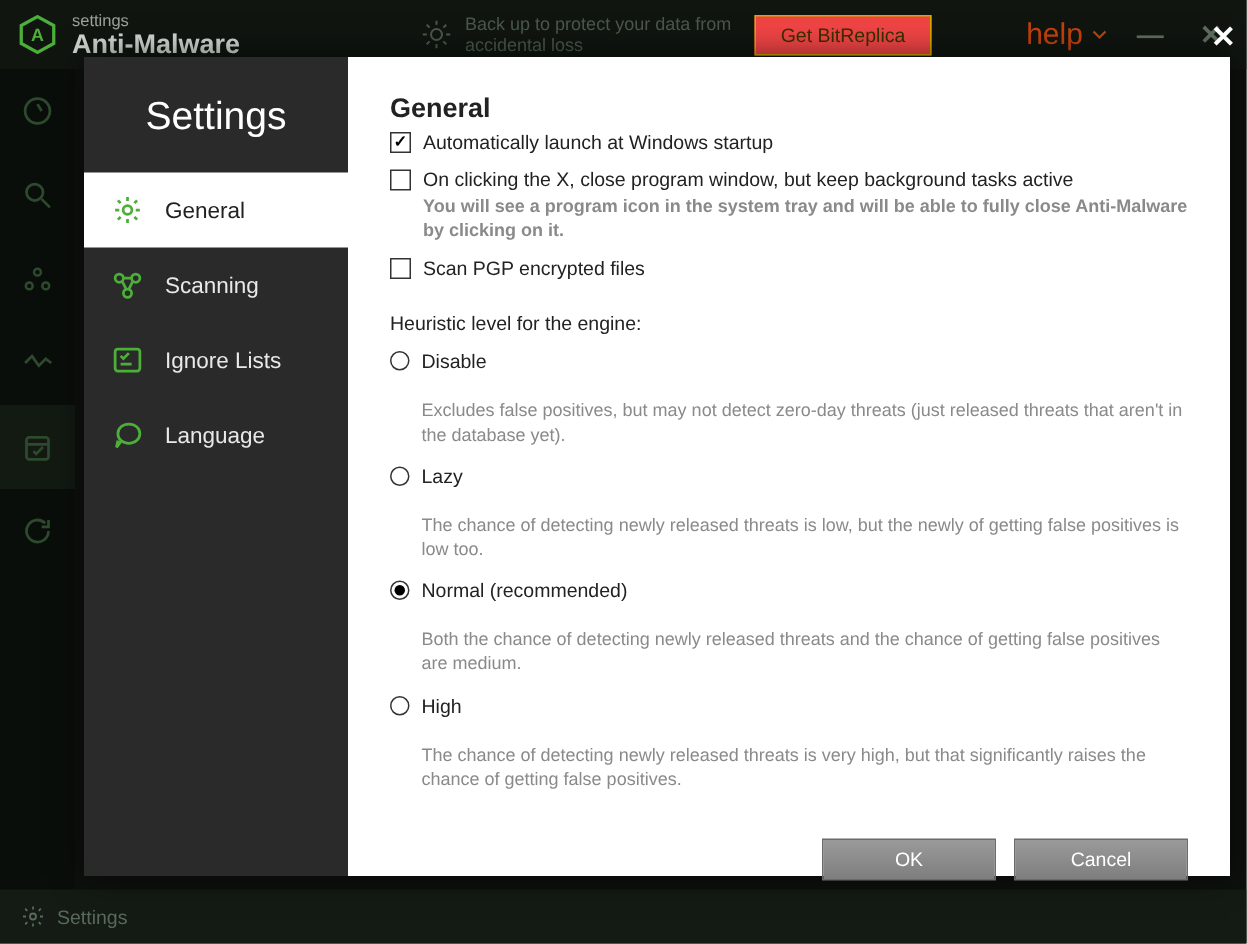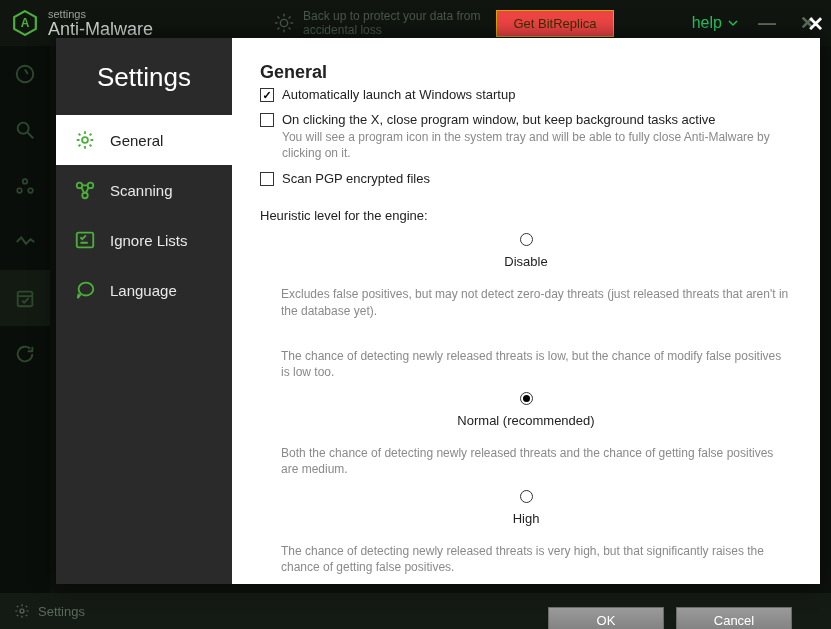--- a/index.html
+++ b/index.html
@@ -5,26 +5,26 @@
   * { margin: 0; padding: 0; box-sizing: border-box; }
   html, body { width: 831px; height: 629px; overflow: hidden; font-family: "Segoe UI", Tahoma, sans-serif; }
   body { background: #0a0d0a; color: #ccc; position: relative; }
 
   
   .app-bg { position: absolute; inset: 0; background: #0d110d; }
   .app-header { height: 46px; display: flex; align-items: center; padding: 0 12px; background: #101510; }
   .app-logo-hex { width: 26px; height: 26px; margin-right: 10px; }
   .app-brand { display: flex; flex-direction: column; line-height: 1; }
   .app-brand-top { font-size: 11px; color: #9aa39a; }
-  .app-brand-bottom { font-size: 18px; color: #cfd6cf; font-weight: 400; }
+  .app-brand-bottom { font-size: 18px; color: #cfd6cf; font-weight: 700; }
   .promo { display: flex; align-items: center; margin-left: 120px; color: #4a574a; font-size: 12px; line-height: 1.2; }
   .promo svg { margin-right: 8px; }
   .promo-btn { margin-left: 16px; background: #ef4444; color: #3b2f00; border: 1px solid #d7a800; padding: 5px 16px; font-size: 13px; cursor: pointer; }
   .hdr-right { margin-left: auto; display: flex; align-items: center; gap: 16px; }
-  .help-drop { color: #22c55e; font-size: 16px; display: flex; align-items: center; gap: 6px; cursor: pointer; }
+  .help-drop { color: #c2410c; font-size: 20px; display: flex; align-items: center; gap: 6px; cursor: pointer; }
   .win-btn { color: #5d6d5d; font-size: 18px; cursor: pointer; padding: 2px 4px; font-weight: bold; }
 
   .app-rail { position: absolute; left: 0; top: 46px; bottom: 36px; width: 50px; background: #0a0e0a; }
   .rail-ic { width: 50px; height: 56px; display: flex; align-items: center; justify-content: center; color: #2e4a2e; }
   .rail-ic.active { background: #121a12; }
 
   .app-footer { position: absolute; left: 0; right: 0; bottom: 0; height: 36px; background: #141a14; display: flex; align-items: center; padding: 0 14px; color: #5a6a5a; font-size: 13px; gap: 8px; }
   .app-footer svg { color: #5a6a5a; }
 
   
@@ -42,26 +42,26 @@
 
   
   .mcontent { flex: 1; background: #fff; color: #222; padding: 24px 28px 16px 28px; position: relative; display: flex; flex-direction: column; }
   .mc-title { font-size: 18px; font-weight: bold; margin-bottom: 4px; }
   .mc-sub { font-size: 13px; color: #333; margin-bottom: 20px; }
 
   .chk-row { margin-bottom: 10px; }
   .chk-line { display: flex; align-items: flex-start; gap: 8px; font-size: 13px; }
   .chk-box { width: 14px; height: 14px; border: 1px solid #333; display: inline-flex; align-items: center; justify-content: center; flex-shrink: 0; margin-top: 1px; cursor: pointer; }
   .chk-box.checked::after { content: "✓"; font-size: 11px; line-height: 1; color: #000; font-weight: bold; }
-  .chk-desc { font-size: 12px; color: #8a8a8a; margin-left: 22px; margin-top: 2px; line-height: 1.35; }
+  .chk-desc { font-size: 12px; color: #8a8a8a; margin-left: 22px; margin-top: 2px; line-height: 1.35; font-weight: bold; }
 
   .section-label { font-size: 13px; margin: 12px 0 10px; }
 
   .radio-row { margin-bottom: 12px; }
-  .radio-line { display: flex; align-items: center; gap: 8px; font-size: 13px; flex-direction: column; }
+  .radio-line { display: flex; align-items: center; gap: 8px; font-size: 13px; }
   .radio { width: 13px; height: 13px; border: 1px solid #333; border-radius: 50%; display: inline-flex; align-items: center; justify-content: center; cursor: pointer; flex-shrink: 0; }
   .radio.selected::after { content: ""; width: 7px; height: 7px; background: #000; border-radius: 50%; }
   .radio-desc { font-size: 12px; color: #8a8a8a; margin-left: 21px; margin-top: 17px; line-height: 1.35; }
 
   .btn-row { margin-top: auto; display: flex; justify-content: flex-end; gap: 12px; padding-top: 20px; }
   .dlg-btn { width: 116px; height: 28px; background: linear-gradient(#9a9a9a,#7e7e7e); color: #fff; border: 1px solid #6b6b6b; font-size: 13px; cursor: pointer; }
 </style>
 </head>
 <body>
 
@@ -223,21 +223,25 @@
 
       <div class="radio-row">
         <label class="radio-line">
           <span class="radio"></span>
           <span>Disable</span>
         </label>
         <div class="radio-desc">Excludes false positives, but may not detect zero-day threats (just released threats that aren't in the database yet).</div>
       </div>
 
       <div class="radio-row">
-        <div class="radio-desc">The chance of detecting newly released threats is low, but the chance of modify false positives is low too.</div>
+        <label class="radio-line">
+          <span class="radio"></span>
+          <span>Lazy</span>
+        </label>
+        <div class="radio-desc">The chance of detecting newly released threats is low, but the newly of getting false positives is low too.</div>
       </div>
 
       <div class="radio-row">
         <label class="radio-line">
           <span class="radio selected"></span>
           <span>Normal (recommended)</span>
         </label>
         <div class="radio-desc">Both the chance of detecting newly released threats and the chance of getting false positives are medium.</div>
       </div>
 

